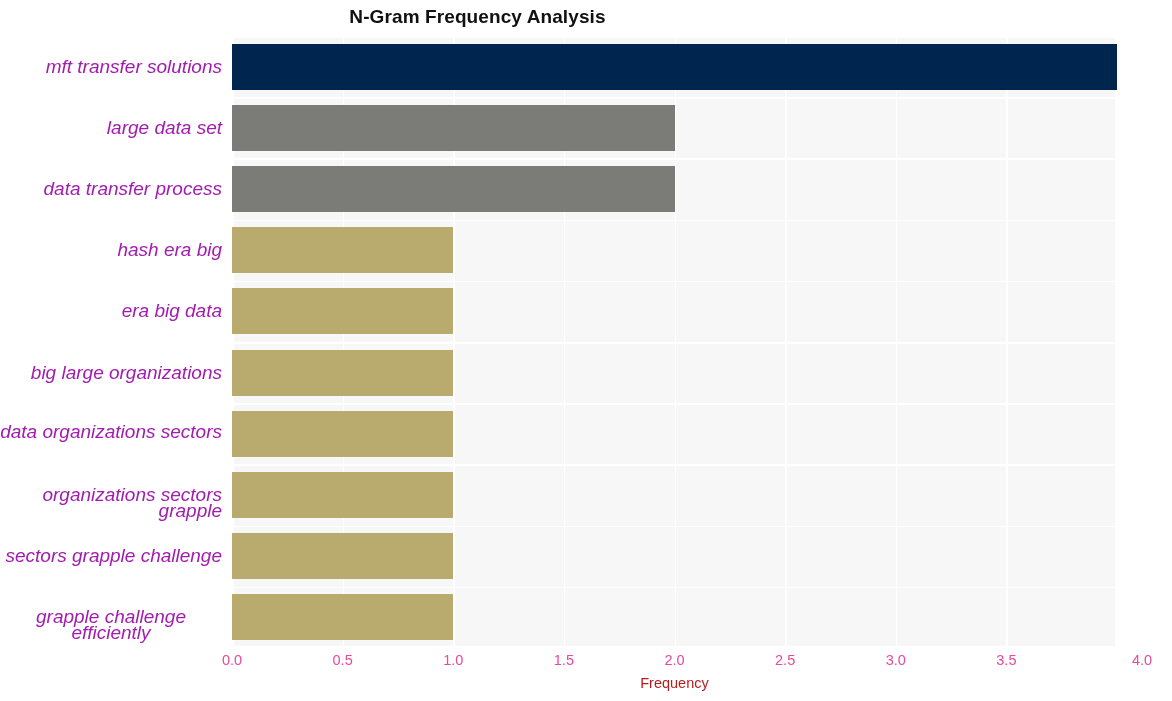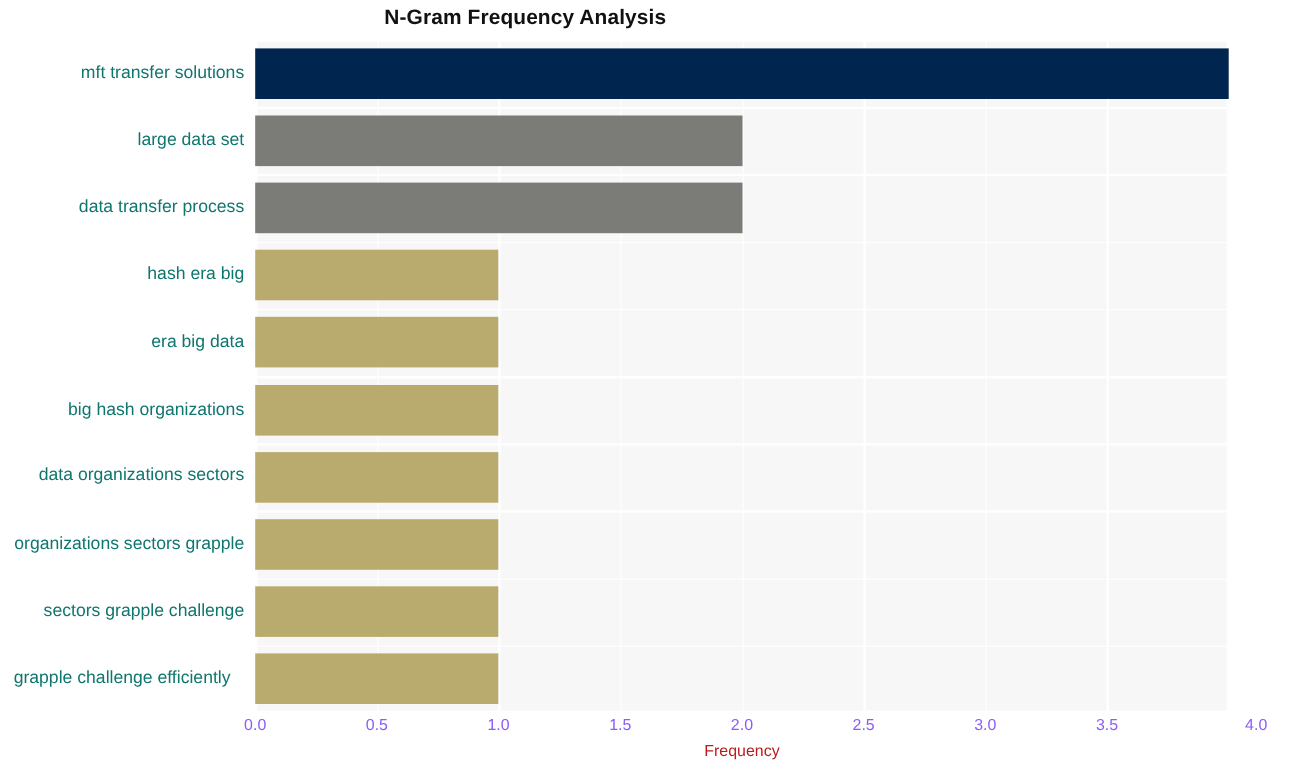--- a/index.html
+++ b/index.html
@@ -81,40 +81,41 @@
     left: 0;
     top: 36px;
     width: 222px;
     height: 612px;
   }
   .ylabel {
     position: absolute;
     right: 0;
     width: 222px;
     text-align: right;
-    font-size: 16px;
-    color: #0f766e;
+    font-size: 19px;
+    color: #a21caf;
     line-height: 16px;
     height: 16px;
+    font-style: italic;
   }
 
   
   .xlabels {
     position: absolute;
     left: 232px;
     top: 652px;
     width: 885px;
     height: 20px;
   }
   .xlabel {
     position: absolute;
     top: 0;
     transform: translateX(-50%);
     font-size: 14.5px;
-    color: #8b5cf6;
+    color: #ec4899;
     white-space: nowrap;
   }
 
   .xaxis-title {
     position: absolute;
     left: 232px;
     top: 675px;
     width: 885px;
     text-align: center;
     font-size: 14.5px;
@@ -164,21 +165,21 @@
         <div class="bar" style="top: 558.4px; width: 221.25px; background: rgb(185, 171, 109);"></div>
       </div>
   </div>
 
   <div class="ylabels" id="ylabels">
       <div class="ylabel" style="top: 22.6px;">mft transfer solutions</div>
       <div class="ylabel" style="top: 83.8px;">large data set</div>
       <div class="ylabel" style="top: 145px;">data transfer process</div>
       <div class="ylabel" style="top: 206.2px;">hash era big</div>
       <div class="ylabel" style="top: 267.4px;">era big data</div>
-      <div class="ylabel" style="top: 328.6px;">big hash organizations</div>
+      <div class="ylabel" style="top: 328.6px;">big large organizations</div>
       <div class="ylabel" style="top: 388px; margin-left: 19px;">data organizations sectors</div>
       <div class="ylabel" style="top: 451px;">organizations sectors grapple</div>
       <div class="ylabel" style="top: 512.2px;">sectors grapple challenge</div>
       <div class="ylabel" style="top: 573.4px; text-align: center;">grapple challenge efficiently</div>
     </div>
 
   <div class="xlabels" id="xlabels">
       <div class="xlabel" style="left: 0px;">0.0</div>
       <div class="xlabel" style="left: 110.625px;">0.5</div>
       <div class="xlabel" style="left: 221.25px;">1.0</div>

